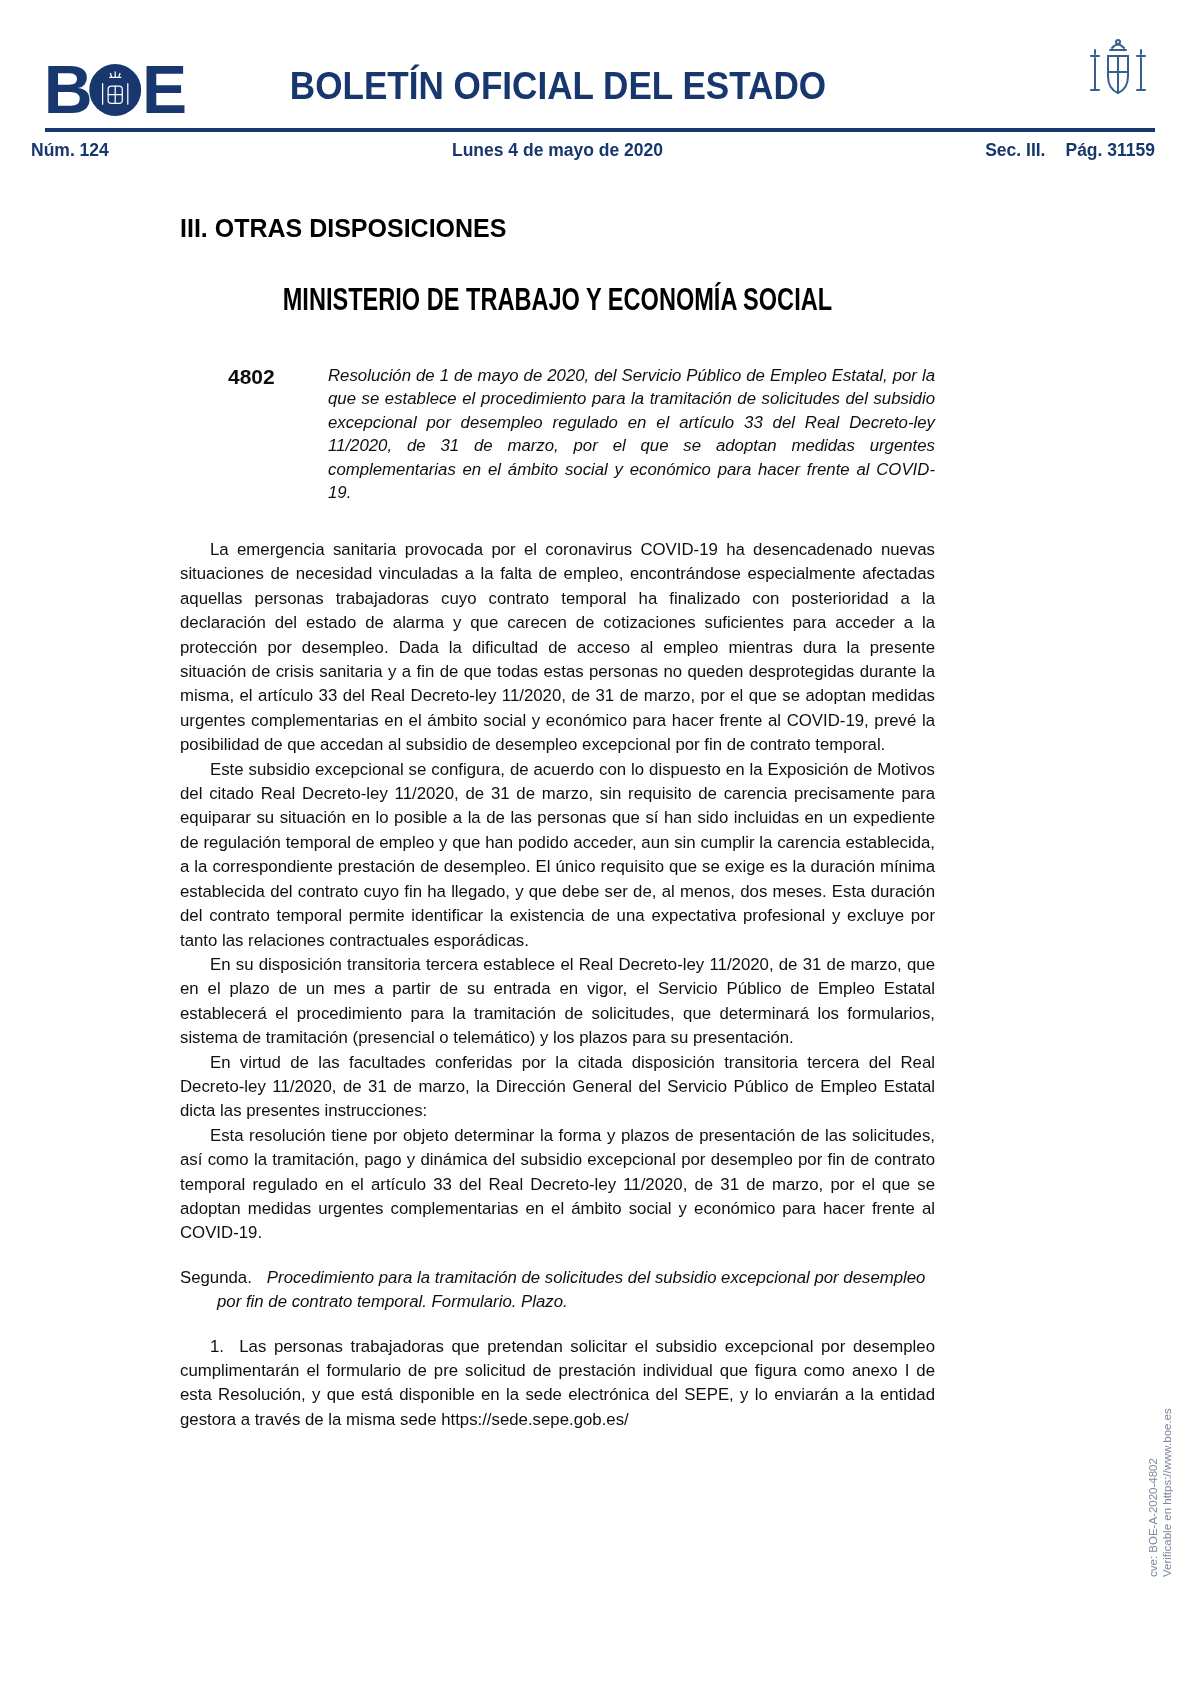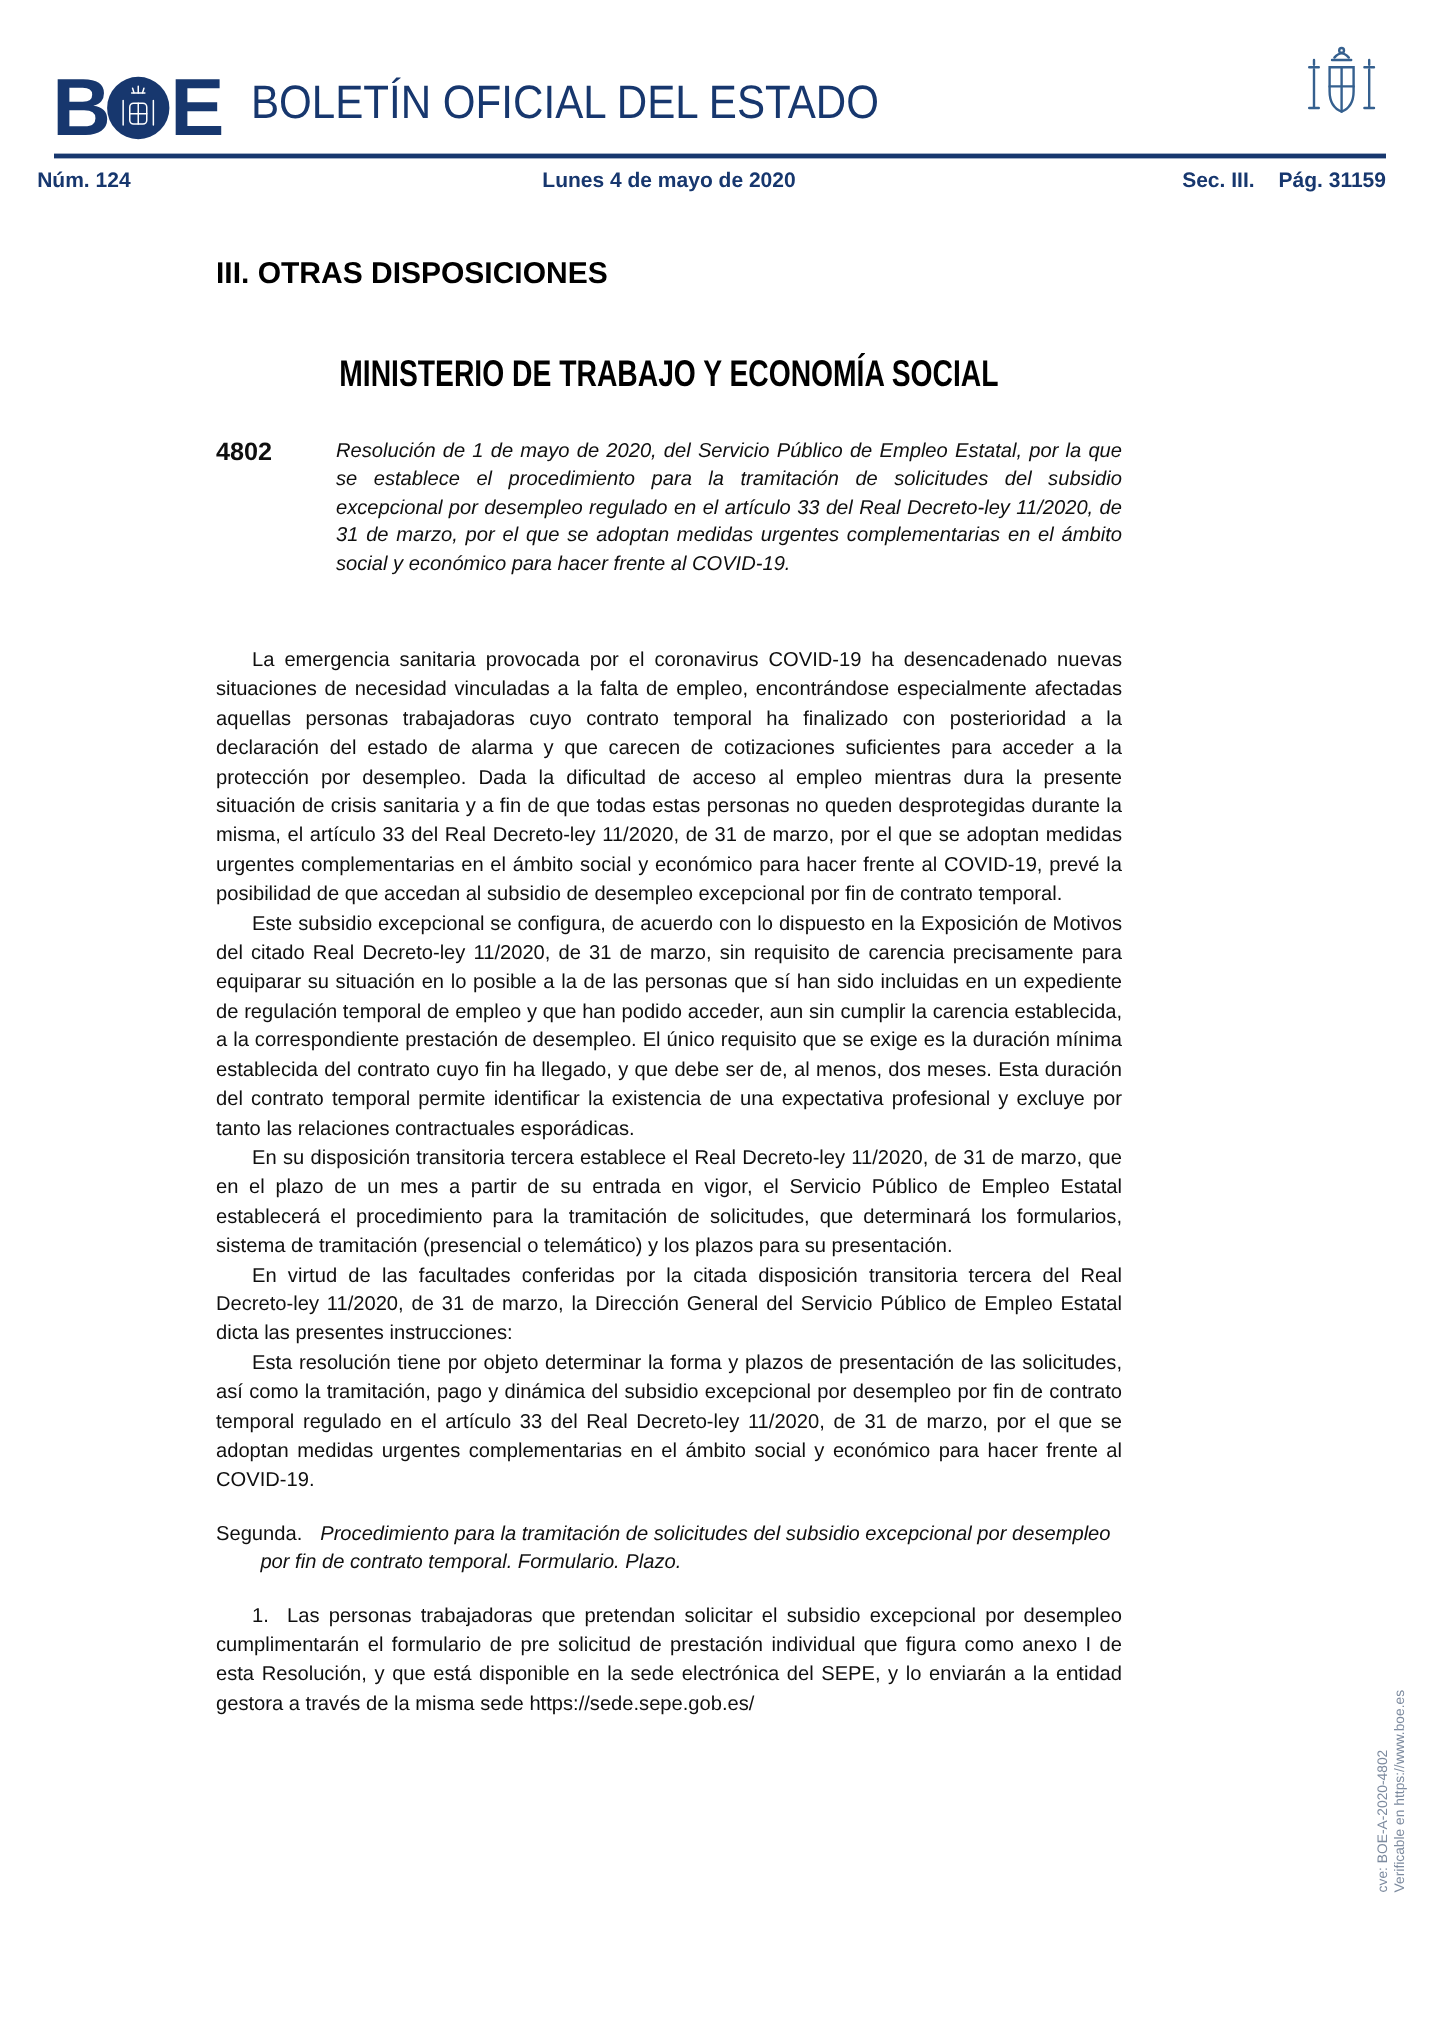--- a/index.html
+++ b/index.html
@@ -12,45 +12,45 @@
   html,body{background:#ffffff;}
   body{
     width:1200px;height:1696px;position:relative;overflow:hidden;
     font-family:"Liberation Sans", sans-serif;color:var(--ink);
   }
   .squeeze{display:inline-block;white-space:nowrap;transform-origin:center;}
 
   
   .logo{position:absolute;left:46px;top:58px;}
   .masthead-title{
-    position:absolute;left:180px;top:64px;width:755px;
-    font-size:39px;font-weight:normal;color:var(--navy);
+    position:absolute;left:180px;top:64px;width:755px;text-align:center;
+    font-size:39px;font-weight:bold;color:var(--navy);
   }
   .masthead-title .squeeze{transform:scaleX(0.9);}
   .coat{position:absolute;left:1086px;top:38px;}
   .rule{position:absolute;left:45px;top:128px;width:1110px;height:4px;background:var(--navy);}
   .meta{color:var(--navy);font-weight:bold;font-size:17.5px;}
   .issue{position:absolute;left:31px;top:140px;}
   .date{position:absolute;left:180px;top:140px;width:755px;text-align:center;}
   .secpage{position:absolute;right:45px;top:140px;display:inline-flex;gap:20px;}
 
   
   .doc-section{
     position:absolute;left:180px;top:214px;width:755px;text-align:left;
     font-size:25px;font-weight:bold;color:#000;
   }
   .ministry{
     position:absolute;left:180px;top:282px;width:755px;text-align:center;
-    font-size:31px;font-weight:bold;color:#000;margin-top:12px;
+    font-size:31px;font-weight:bold;color:#000;
   }
   .ministry .squeeze{transform:scaleX(0.76);}
 
   
   .item{position:absolute;left:180px;top:364px;width:755px;display:flex;}
-  .item-number{width:100px;font-size:21px;font-weight:bold;padding-top:1px;}
+  .item-number{width:100px;font-size:21px;font-weight:bold;padding-top:1px;margin-left:48px;}
   .item-summary{
     flex:1;font-style:italic;text-align:justify;
     font-size:16.8px;line-height:23.4px;
   }
 
   
   .bodytext{
     position:absolute;left:180px;top:538px;width:755px;
     font-size:16.8px;line-height:24.4px;text-align:justify;
   }

